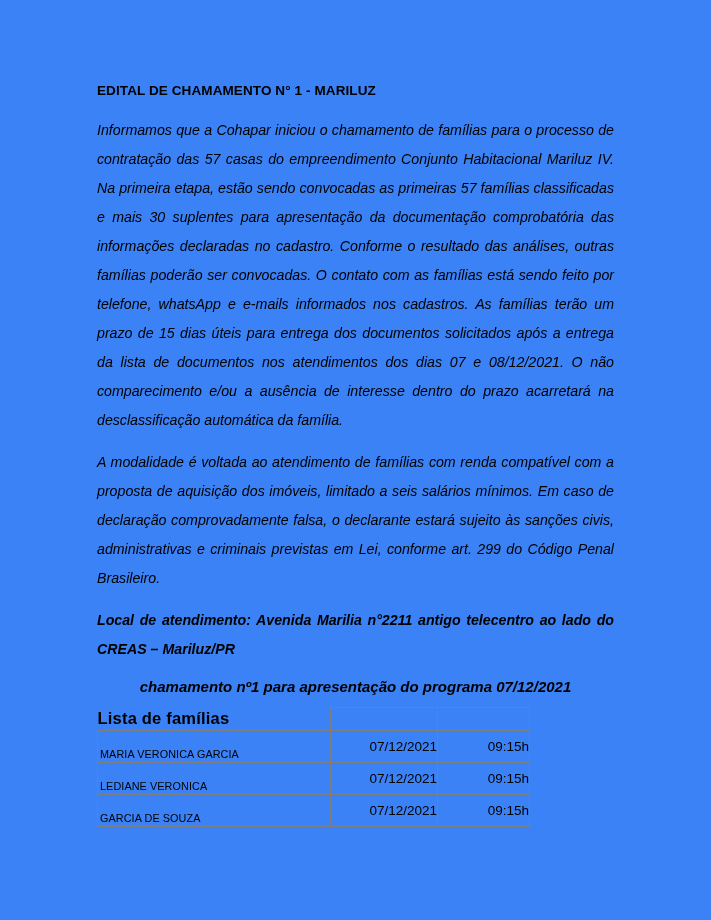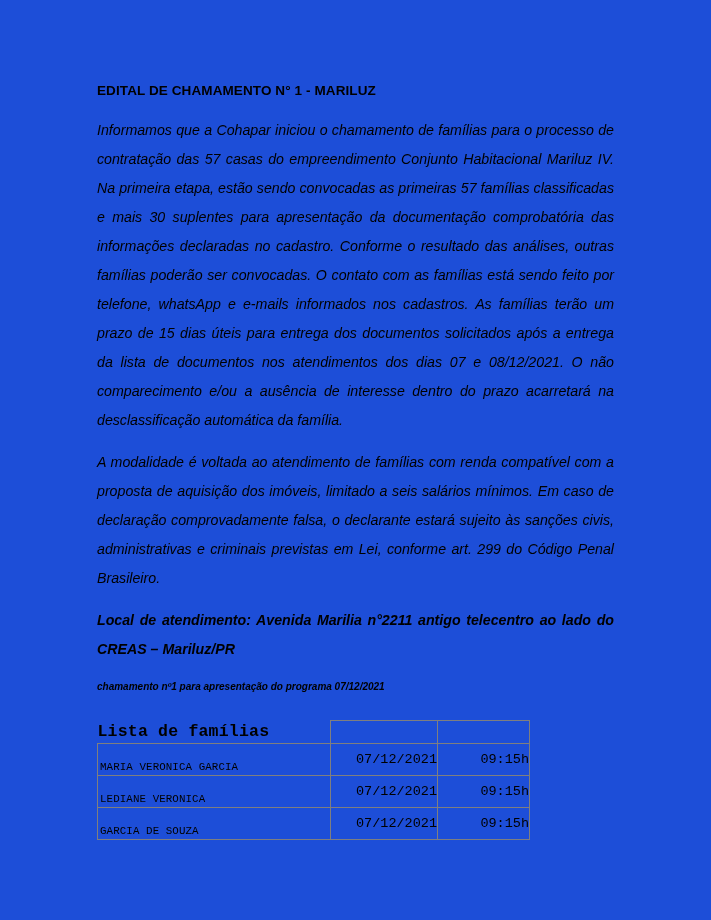--- a/index.html
+++ b/index.html
@@ -4,21 +4,21 @@
 <style>
   html, body {
     margin: 0;
     padding: 0;
     background: #ffffff;
   }
   .page {
     position: relative;
     width: 711px;
     height: 920px;
-    background: #1d4ed8;
+    background: #3b82f6;
     color: #000000;
     font-family: "Liberation Sans", sans-serif;
     overflow: hidden;
   }
   .content {
     position: absolute;
     left: 97px;
     top: 83px;
     width: 517px;
   }
@@ -33,37 +33,38 @@
     font-size: 14.2px;
     line-height: 29px;
     text-align: justify;
     margin: 13px 0 10px 0;
     font-style: italic;
   }
   .location-para {
     font-weight: bold;
   }
   .call-line {
-    font-size: 10px;
+    font-size: 15px;
     font-weight: bold;
     font-style: italic;
     line-height: 20px;
-    margin: 13px 0 23px 0;
+    margin: 13px 0 10px 0;
+    text-align: center;
   }
   table.families {
     border-collapse: collapse;
     table-layout: fixed;
     width: 432px;
   }
   col.c-name { width: 233px; }
   col.c-date { width: 107px; }
   col.c-time { width: 92px; }
   tr.head-row  { height: 23px; }
   tr.data-row  { height: 32px; }
-  td { padding: 0; font-family: Liberation Mono, monospace; }
+  td { padding: 0; }
   td.title-cell {
     border: none;
     vertical-align: bottom;
   }
   .list-title {
     display: block;
     font-size: 16.5px;
     font-weight: bold;
     letter-spacing: 0.2px;
     padding-bottom: 2px;

